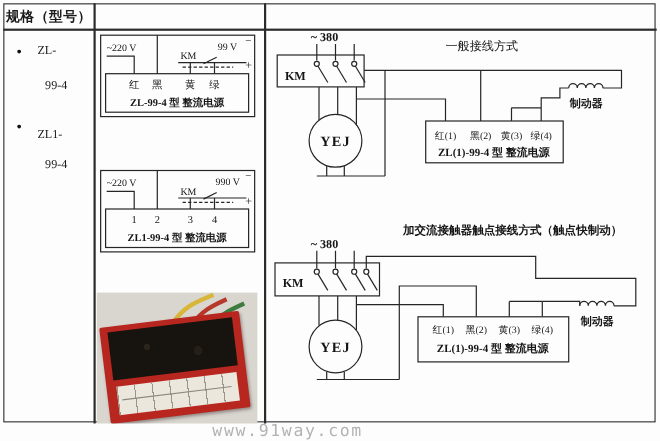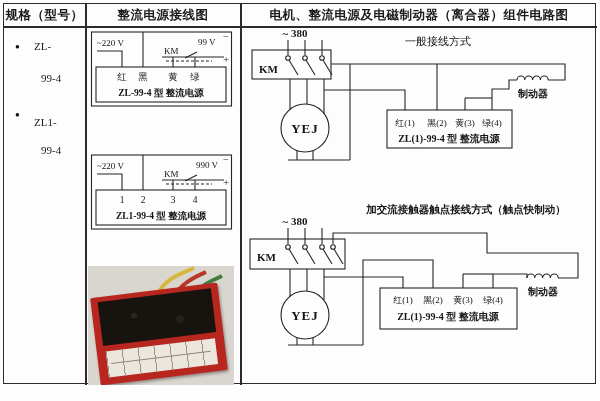--- a/index.html
+++ b/index.html
@@ -34,22 +34,20 @@
 <body>
 
 <div id="stage">
 
   <div id="frame"></div>
   <div class="line" style="left:85px;top:3px;width:1.5px;height:382px;"></div>
   <div class="line" style="left:240px;top:3px;width:1.5px;height:382px;"></div>
   <div class="line" style="left:3px;top:26px;width:594px;height:1.5px;"></div>
 
   <div class="hcell" style="left:3px;width:83px;">规格（型号）</div>
-  <div class="hcell" style="left:86px;width:154px;">整流电源接线图</div>
-  <div class="hcell" style="left:241px;width:356px;">电机、整流电源及电磁制动器（离合器）组件电路图</div>
 
   <span class="bullet" style="left:15px;top:42px;">●</span>
   <span class="spec-txt" style="left:34px;top:40px;text-align:right;">ZL-</span>
   <span class="spec-txt" style="left:41px;top:72px;">99-4</span>
   <span class="bullet" style="left:15px;top:110px;">●</span>
   <span class="spec-txt" style="left:34px;top:116px;">ZL1-</span>
   <span class="spec-txt" style="left:41px;top:144px;">99-4</span>
 
   <svg class="dsvg" style="left:90px;top:30px;" width="145" height="80" viewBox="0 0 145 80">
     <rect x="1.5" y="2" width="140" height="74"></rect>
@@ -182,13 +180,15 @@
     <text class="t9" x="252" y="276" text-anchor="middle">绿(4)</text>
     <text class="b10" x="207" y="293" text-anchor="middle">ZL(1)-99-4 型 整流电源</text>
     <line x1="222" y1="261" x2="222" y2="247"></line>
     <line x1="252" y1="261" x2="252" y2="247"></line>
     <line x1="222" y1="247" x2="252" y2="247"></line>
     <polyline points="252,247 286,247 286,251"></polyline>
     <path d="M286,251 a3.9,4 0 0 1 7.8,0 a3.9,4 0 0 1 7.8,0 a3.9,4 0 0 1 7.8,0 a3.9,4 0 0 1 7.8,0"></path>
     <text class="b10" x="302" y="268" text-anchor="middle">制动器</text>
   </svg>
 
+  <div style="position:absolute;left:193px;top:382px;width:200px;font-family:'DejaVu Sans Mono',monospace;
+              font-size:15px;letter-spacing:1.5px;color:#b3b3b3;">www.91way.com</div>
 </div>
 
 </body></html>

